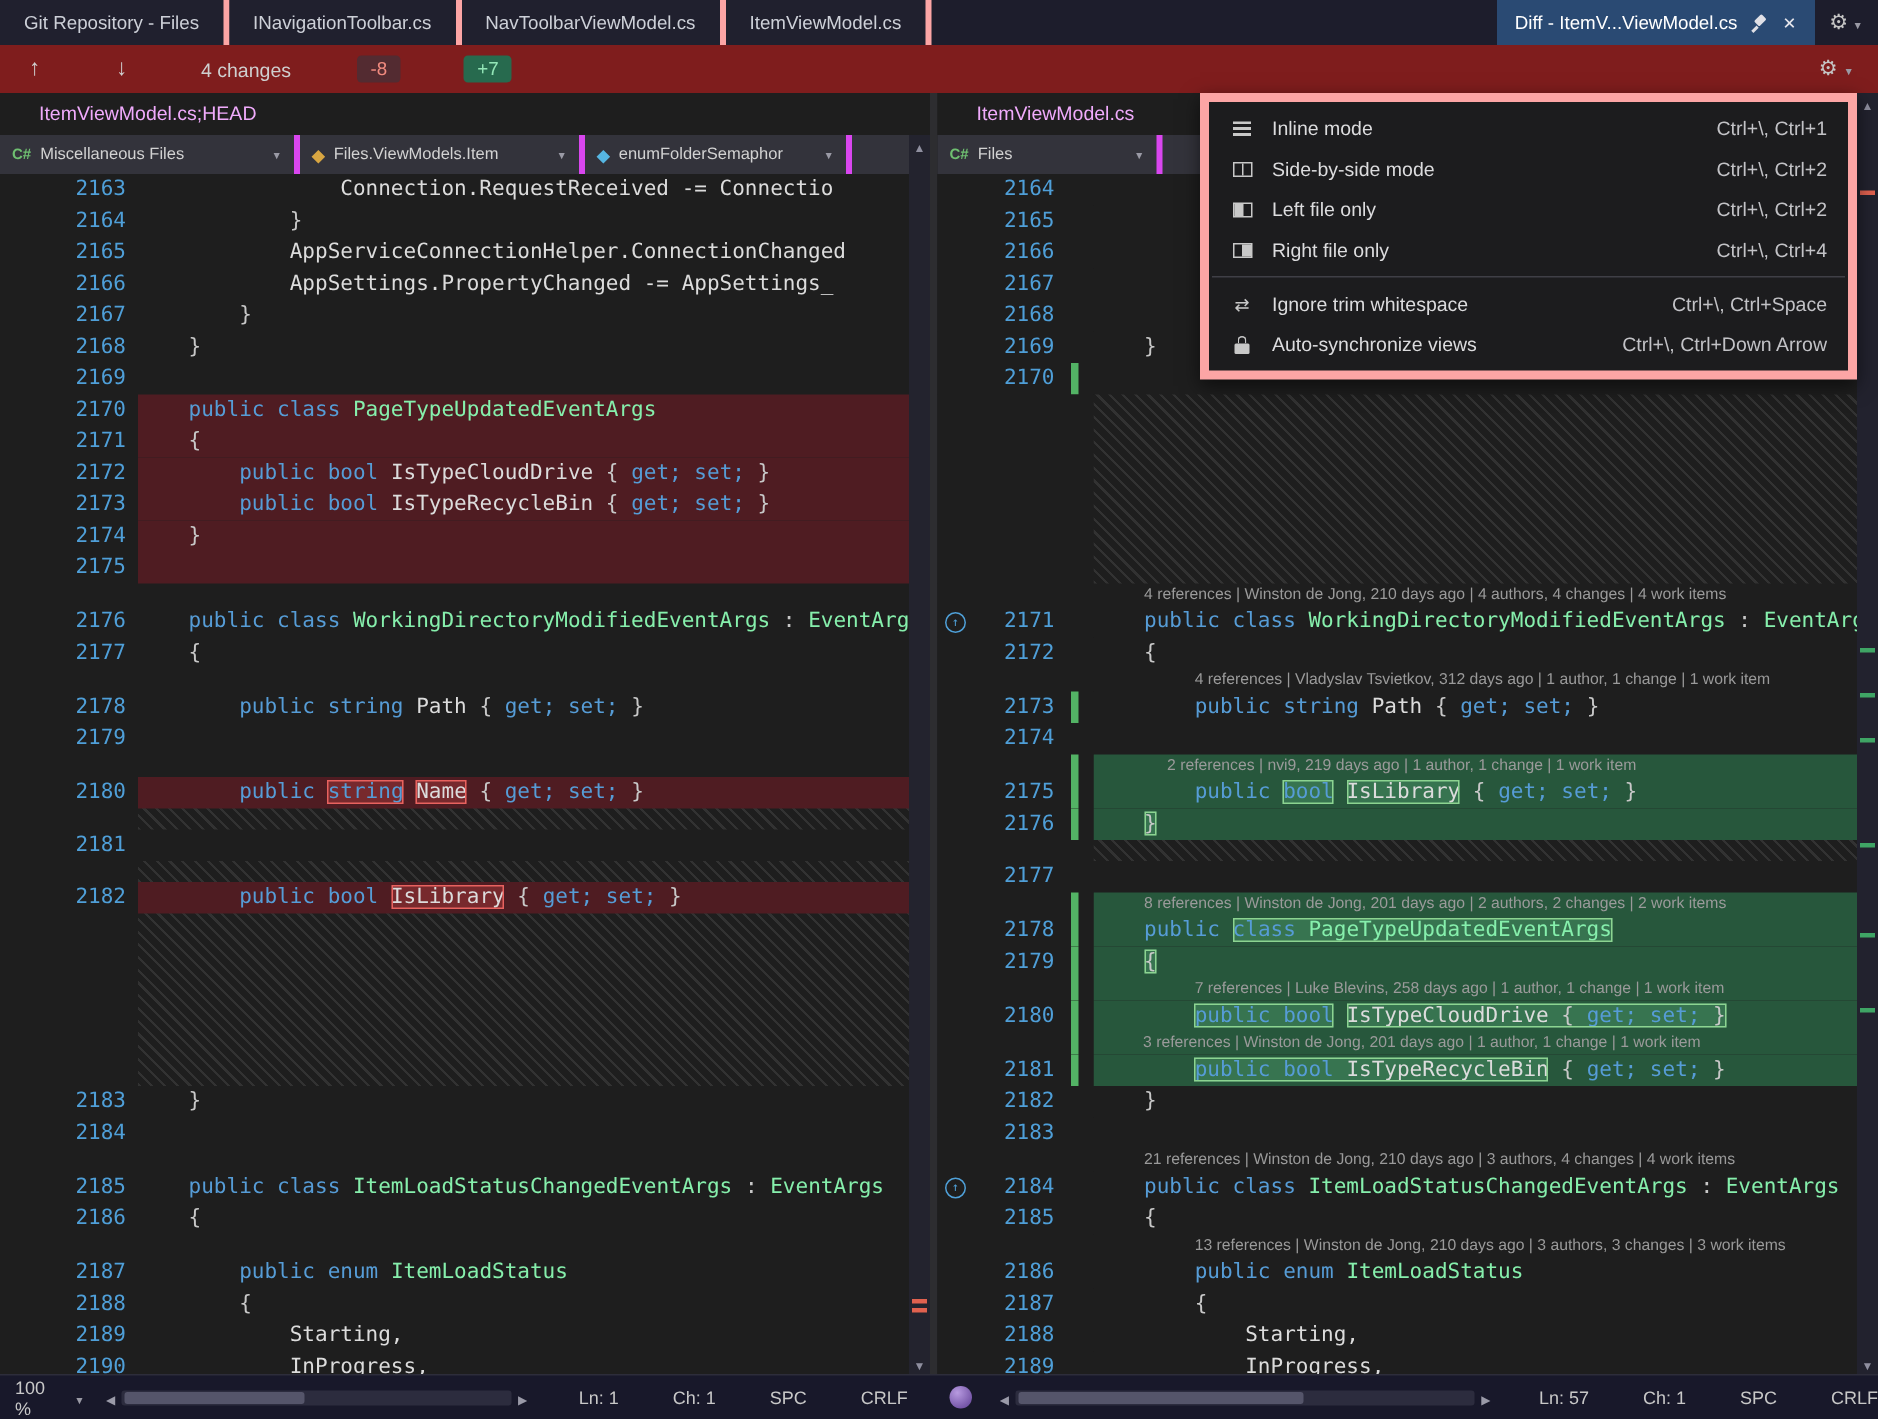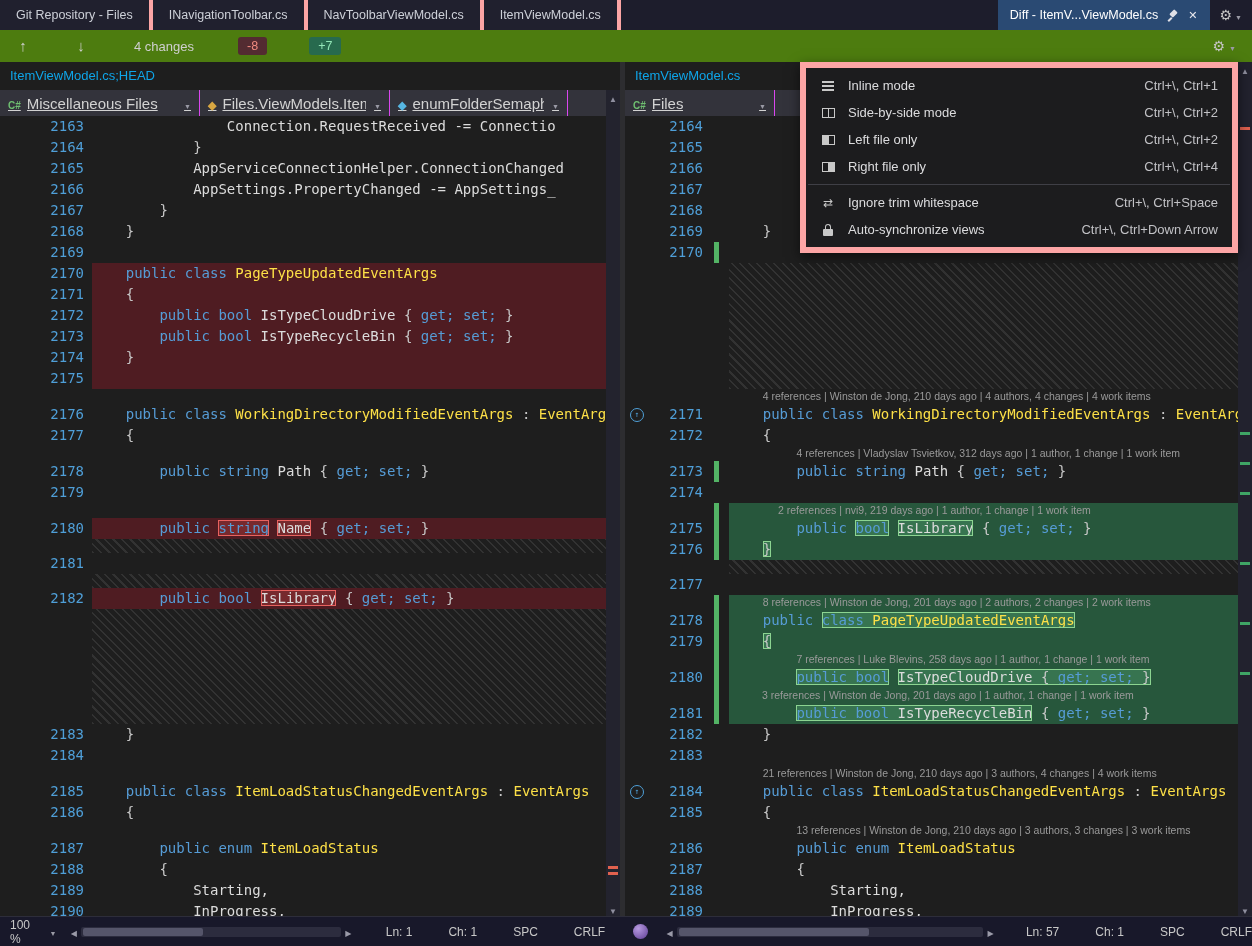--- a/index.html
+++ b/index.html
@@ -15,39 +15,39 @@
        color:#fff;padding:0 12px;font-size:12.5px;white-space:nowrap;}
   .pin-icon{display:inline-block;width:12px;height:13px;position:relative;}
   .pin-icon::before{content:"";position:absolute;left:4px;top:1px;width:5px;height:7px;background:#e0e0e6;transform:rotate(45deg);border-radius:1px;}
   .pin-icon::after{content:"";position:absolute;left:2px;top:8px;width:2px;height:5px;background:#e0e0e6;transform:rotate(45deg);}
   .close-icon::before{content:"✕";font-size:11px;color:#e8e8ee;}
   .tab-gear{display:flex;align-items:center;gap:3px;padding:0 10px;color:#c5c5c5;}
   .gear-glyph::before{content:"⚙";font-size:14px;color:#c5c5c5;}
   .caret-down::before{content:"▼";font-size:7px;color:#9a9aa5;}
 
   
-  .toolbar{display:flex;align-items:center;height:32px;background:#4d7c0f;padding:0 10px;gap:32px;}
+  .toolbar{display:flex;align-items:center;height:32px;background:#7f1d1d;padding:0 10px;gap:32px;}
   .nav-arrow{width:26px;text-align:center;}
   .arr-up::before{content:"↑";font-size:15px;color:#d0d0d0;}
   .arr-down::before{content:"↓";font-size:15px;color:#d0d0d0;}
   .changes-label{font-size:13px;color:#cfcfcf;margin:0 12px 0 8px;}
   .badge{font-size:12.5px;padding:2px 9px;border-radius:3px;margin-right:10px;}
   .badge.del{background:#532b31;color:#f08a7f;}
   .badge.add{background:#276a4e;color:#93e6b7;}
   .toolbar-right{margin-left:auto;display:flex;align-items:center;gap:4px;padding:2px 6px;}
 
   
   .workspace{position:relative;display:flex;height:854px;}
   .pane{display:flex;flex-direction:column;position:relative;box-sizing:border-box;}
   .pane.left{width:620px;padding-right:14px;}
   .divider{width:5px;background:#2d2d30;}
   .pane.right{flex:1;min-width:0;}
-  .file-label{height:28px;line-height:28px;padding-left:10px;font-size:13px;color:#0ea5e9;background:#1e1e1e;}
+  .file-label{height:28px;line-height:28px;padding-left:26px;font-size:13px;color:#f0abfc;background:#1e1e1e;}
   .navbar{height:26px;background:#33333b;display:flex;align-items:stretch;}
-  .dd{display:flex;align-items:center;padding:0 8px;border-right:1px solid #d946ef;font-size:15px;color:#d2d2d2;box-sizing:border-box;text-decoration:underline;}
+  .dd{display:flex;align-items:center;padding:0 8px;border-right:4px solid #d946ef;font-size:11px;color:#d2d2d2;box-sizing:border-box;}
   .dd .lbl{overflow:hidden;white-space:nowrap;}
   .dd .caret-down{margin-left:auto;padding-left:8px;}
   .dd.w1{width:200px}.dd.w2{width:190px}.dd.w3{width:178px}.dd.wr{width:150px}
   .navicon{margin-right:6px;font-weight:bold;flex:0 0 auto;}
   .navicon.csharp::before{content:"C#";color:#6fbf71;font-size:10px;}
   .navicon.cls::before{content:"◆";color:#d8a642;font-size:11px;}
   .navicon.field::before{content:"◆";color:#56b6e2;font-size:11px;}
 
   .editor{position:relative;flex:1;overflow:hidden;background:#1e1e1e;}
 
@@ -61,21 +61,21 @@
   .chbar{position:absolute;right:10px;top:0;bottom:0;width:5px;background:#53b365;}
   .dicon{position:absolute;left:5px;top:4px;width:12px;height:12px;border:1px solid #4fa0d8;border-radius:50%;
          font-size:8px;line-height:11px;text-align:center;color:#4fa0d8;}
   .dicon::before{content:"↑";}
   .codearea{flex:1;overflow:hidden;white-space:pre;min-width:0;}
   .codearea.delbg{background:#4f1c22;}
   .codearea.addbg{background:#27573c;}
   .codearea.hatch{background-image:repeating-linear-gradient(45deg,rgba(155,155,155,.16) 0 1.5px,transparent 1.5px 6px);}
   .codearea.lens{font-family:"Liberation Sans",sans-serif;font-size:10.5px;color:#9a9a9a;white-space:nowrap;
                  display:flex;align-items:center;box-sizing:border-box;}
-  .tk-kw{color:#569cd6}.tk-ty{color:#fde047}.tk-id{color:#dcdcdc}.tk-pn{color:#c8c8c8}
+  .tk-kw{color:#569cd6}.tk-ty{color:#86efac}.tk-id{color:#dcdcdc}.tk-pn{color:#c8c8c8}
   .wbox{outline:1px solid;outline-offset:-1px;}
   .wbox.rb{outline-color:#e8625f;background:#77292d;margin-top:11px;}
   .wbox.gb{outline-color:#8cd491;background:#377450;}
 
   
   .mini-vscroll{position:absolute;top:28px;right:0;bottom:0;width:14px;background:#23232e;}
   .main-vscroll{width:14px;background:#22222e;position:relative;}
   .sarr{position:absolute;left:0;right:0;text-align:center;height:14px;line-height:14px;}
   .sarr.up{top:0}.sarr.down{bottom:0}
   .sarr.up::before{content:"▲";font-size:8px;color:#8f8f9f;}

